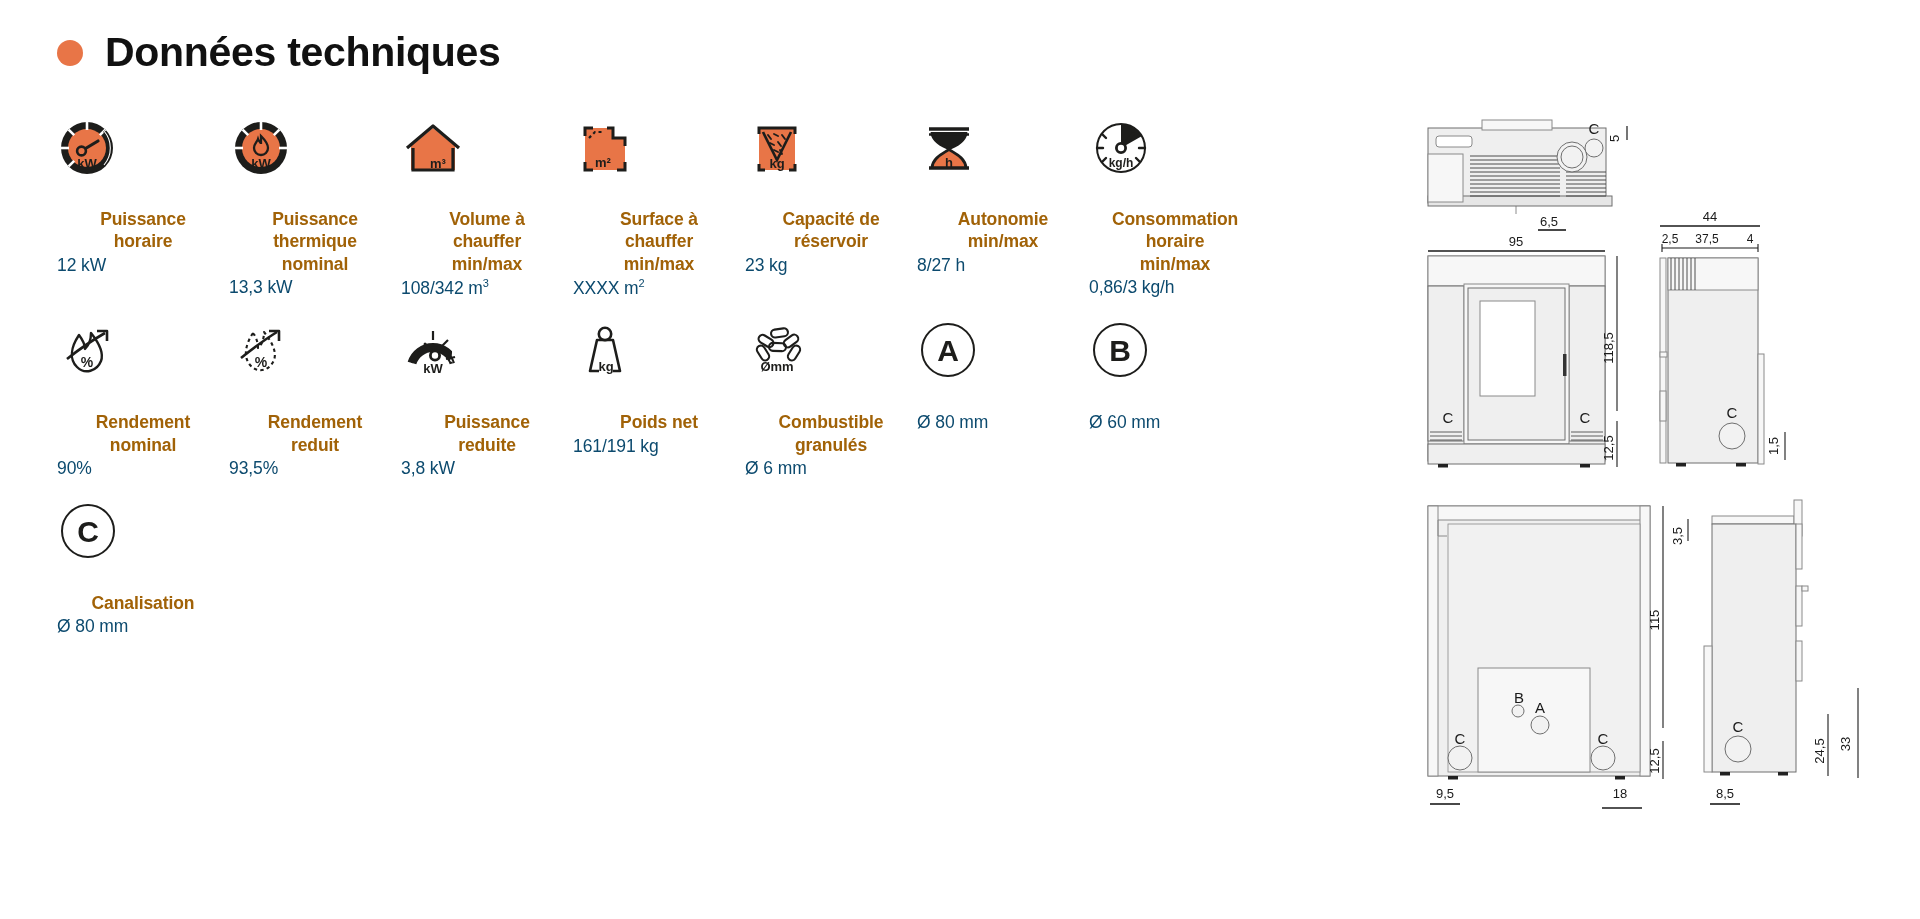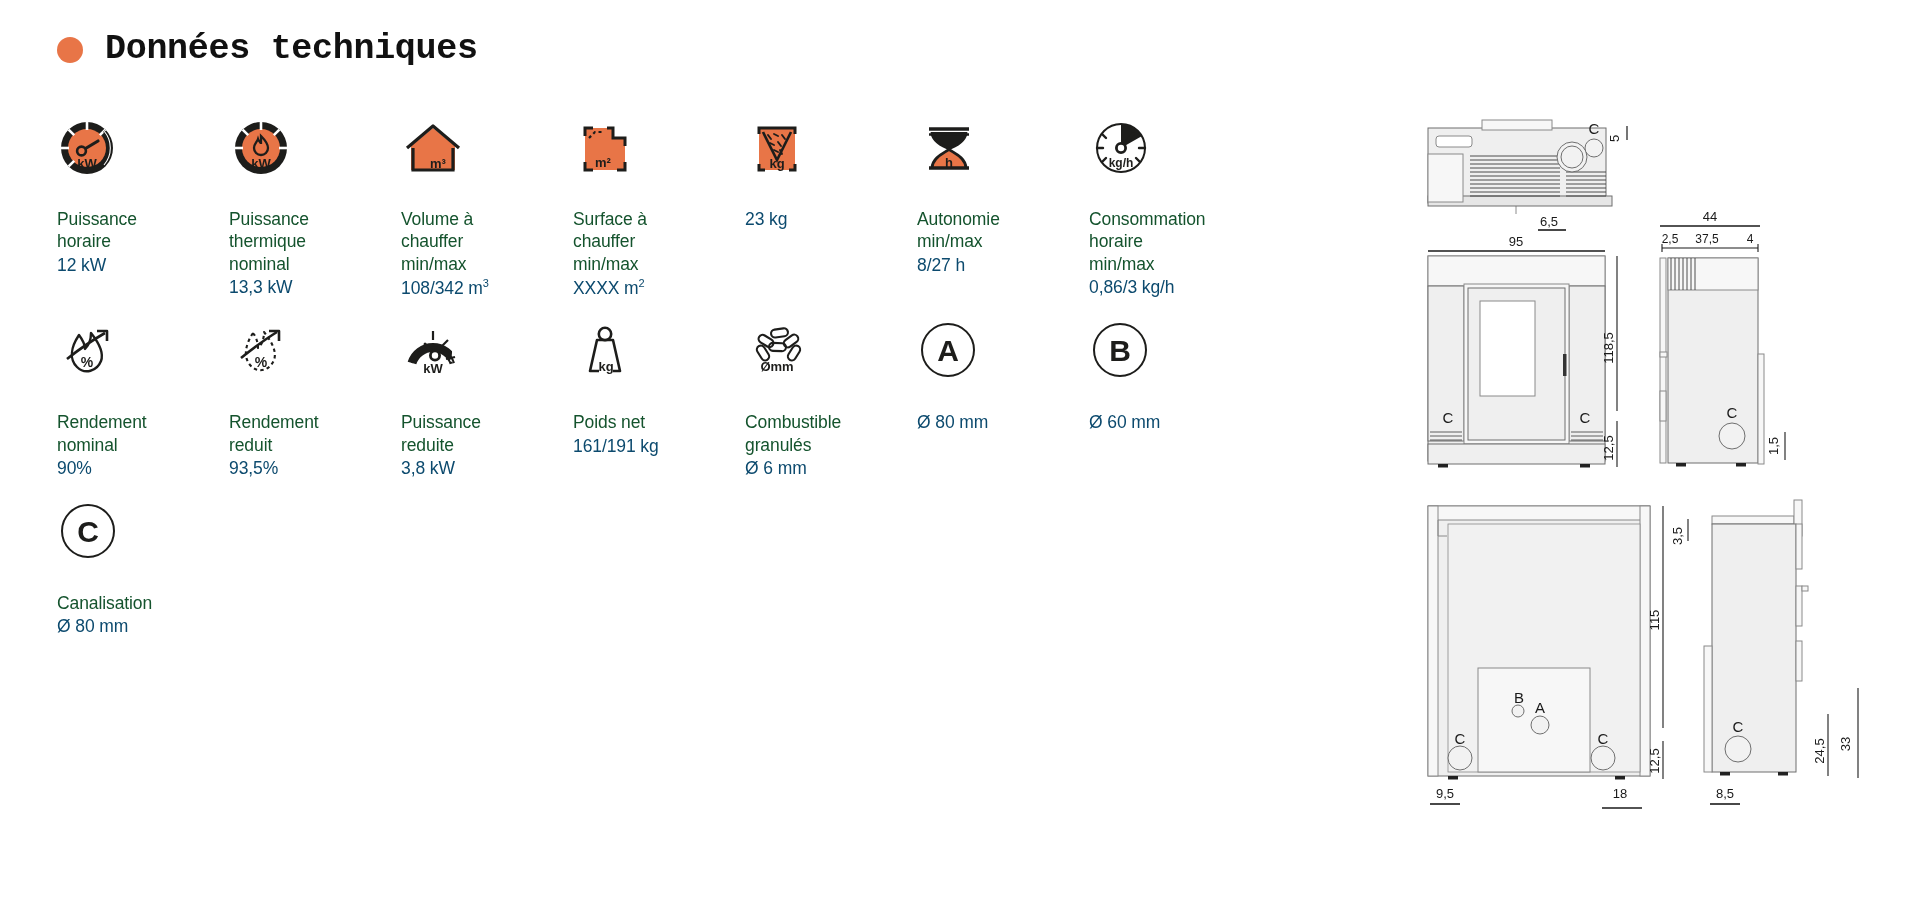--- a/index.html
+++ b/index.html
@@ -17,22 +17,22 @@
   
   .title-row {
     position:absolute; left:57px; top:32px;
     display:flex; align-items:center; gap:22px;
   }
   .title-dot {
     width:26px; height:26px; border-radius:50%;
     background:#E87547; flex:none;
   }
   .title-text {
-    font-size:35px; font-weight:bold; letter-spacing:-0.3px;
-    color:#111; line-height:1;font-family:Liberation Mono, monospace;
+    font-size:41px; font-weight:bold; letter-spacing:-0.3px;
+    color:#111; line-height:1;
   }
 
   
   .specs {
     position:absolute; left:57px; top:118px;
     width:1290px;
   }
   .spec-row { display:flex; }
   .spec-row.row1 { margin-bottom:22px; }
   .spec-row.row2 { margin-bottom:22px; }
@@ -40,23 +40,24 @@
     width:172px; flex:none;
     display:flex; flex-direction:column;
   }
   .spec-icon {
     height:74px; width:74px;
     display:flex; align-items:flex-start; justify-content:flex-start;
     margin-bottom:16px;
   }
   .spec-icon svg { display:block; }
   .spec-label {
-    font-size:17.5px; font-weight:normal; line-height:1.28;
-    letter-spacing:-0.1px; color:#14532d;
+    font-size:17.5px; font-weight:bold; line-height:1.28;
+    letter-spacing:-0.1px; color:#a16207;
     margin-bottom:1px;
+    text-align:center;
   }
   .spec-value {
     font-size:17.5px; font-weight:normal; line-height:1.28;
     letter-spacing:-0.1px; color:#0c4a6e;
   }
   .spec-value sup { font-size:11px; vertical-align:super; }
 
   
   .drawings {
     position:absolute; left:1420px; top:96px;
@@ -186,20 +187,24 @@
               <line x1="23" y1="17" x2="26" y2="21"></line>
               <line x1="29" y1="16" x2="33" y2="18"></line>
               <line x1="37" y1="17" x2="40" y2="21"></line>
               <line x1="25" y1="25" x2="29" y2="27"></line>
               <line x1="33" y1="24" x2="36" y2="28"></line>
               <line x1="29" y1="32" x2="33" y2="34"></line>
               <line x1="35" y1="32" x2="37" y2="36"></line>
             </g>
             <text x="32" y="50" text-anchor="middle" font-family="Liberation Sans, sans-serif" font-size="13" font-weight="bold" fill="#1d1d1b">kg</text>
           </svg>
+        </div>
+        <div class="spec-label">
+          <span>Capacité de</span><br>
+          <span>réservoir</span>
         </div>
         <div class="spec-value">23 kg</div>
       </div>
 
       <div class="spec-cell">
         <div class="spec-icon">
           <svg width="64" height="64" viewBox="0 0 64 64">
             <path d="M15 14 C15 26 32 30 32 31 C32 30 49 26 49 14 Z" fill="#1d1d1b"></path>
             <path d="M15 50 C15 38 32 33 32 31 C32 33 49 38 49 50 Z" fill="#E87547"></path>
             <path d="M15 14 C15 26 32 30 32 31 C32 30 49 26 49 14" fill="none" stroke="#1d1d1b" stroke-width="2.8"></path>

